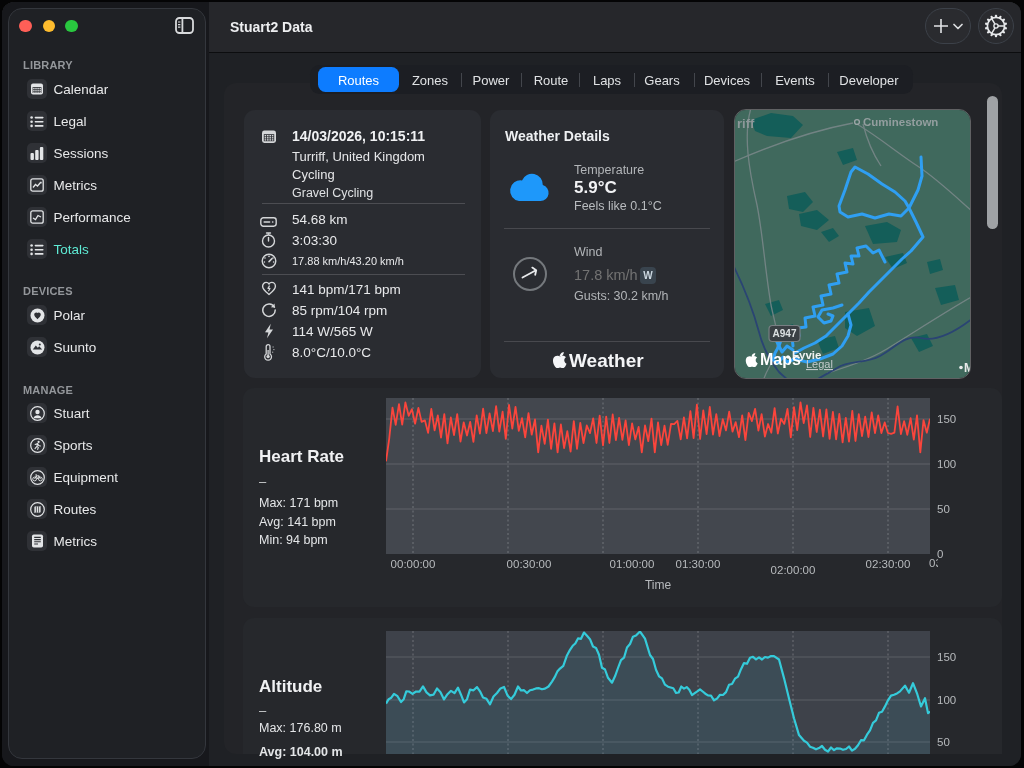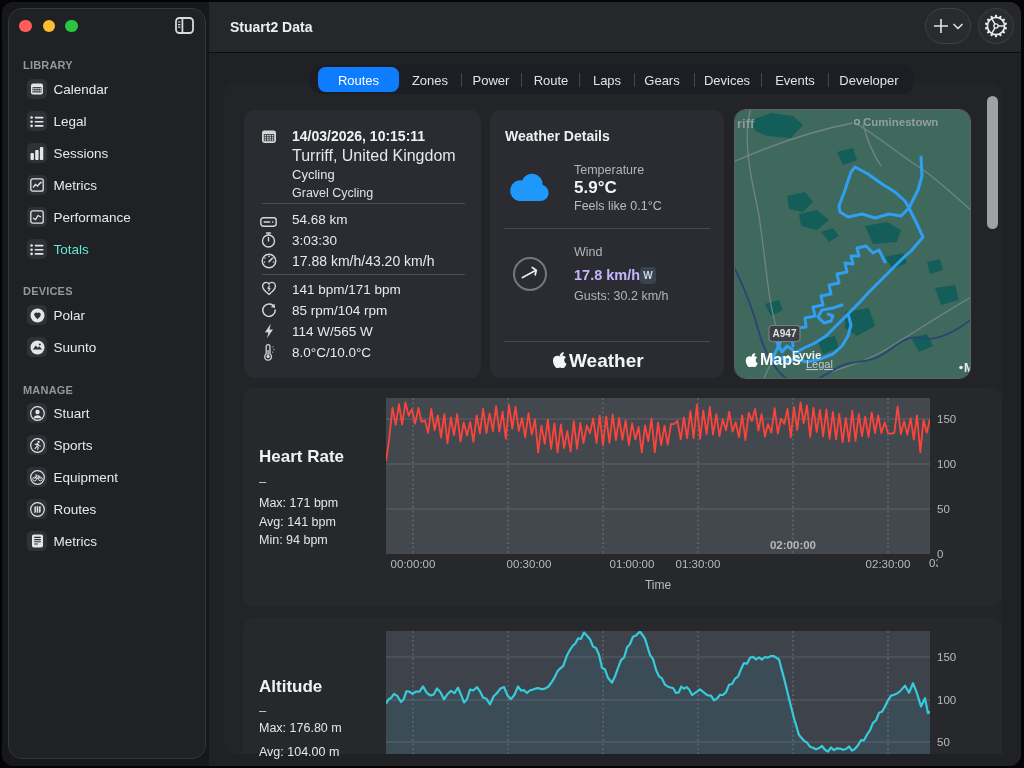--- a/index.html
+++ b/index.html
@@ -63,21 +63,21 @@
             <rect x="6.0" y="10.2" width="1.6" height="1.4"></rect>
             <rect x="8.4" y="6.0" width="1.6" height="1.4"></rect>
             <rect x="8.4" y="8.1" width="1.6" height="1.4"></rect>
             <rect x="8.4" y="10.2" width="1.6" height="1.4"></rect>
             <rect x="10.799999999999999" y="6.0" width="1.6" height="1.4"></rect>
             <rect x="10.799999999999999" y="8.1" width="1.6" height="1.4"></rect>
             <rect x="10.799999999999999" y="10.2" width="1.6" height="1.4"></rect>
           </g>
         </svg></div>
       <div style="position:absolute;left:292px;top:136px;transform:translate(0,-50%);font-size:14px;color:#f0f1f3;font-weight:700;white-space:nowrap;">14/03/2026, 10:15:11</div>
-      <div style="position:absolute;left:292px;top:155.5px;transform:translate(0,-50%);font-size:16px;color:#e6e7e9;font-weight:400;white-space:nowrap;">Turriff, United Kingdom</div>
+      <div style="position:absolute;left:292px;top:155.5px;transform:translate(0,-50%);font-size:13px;color:#e6e7e9;font-weight:400;white-space:nowrap;">Turriff, United Kingdom</div>
       <div style="position:absolute;left:292px;top:174px;transform:translate(0,-50%);font-size:13px;color:#e6e7e9;font-weight:400;white-space:nowrap;">Cycling</div>
       <div style="position:absolute;left:292px;top:192.5px;transform:translate(0,-50%);font-size:12.5px;color:#dfe1e3;font-weight:400;white-space:nowrap;">Gravel Cycling</div>
       <div style="position:absolute;left:262px;top:202.5px;width:203px;height:1px;background:rgba(255,255,255,0.16);"></div>
       <div class="abs" style="left:260px;top:213px"><svg width="17" height="10" viewBox="0 0 17 10">
           <rect x="0.8" y="0.8" width="15.4" height="8.4" rx="2.6" fill="none" stroke="#d4d6d8" stroke-width="1.4"></rect>
           <rect x="3.4" y="4.2" width="7" height="1.6" rx="0.8" fill="#d4d6d8"></rect>
           <rect x="11.8" y="4.2" width="1.8" height="1.6" rx="0.8" fill="#d4d6d8"></rect>
         </svg></div>
       <div style="position:absolute;left:292px;top:218.5px;transform:translate(0,-50%);font-size:13.5px;color:#e8e9eb;font-weight:400;white-space:nowrap;">54.68 km</div>
       <div class="abs" style="left:261px;top:232px"><svg width="15" height="16" viewBox="0 0 15 16">
@@ -91,21 +91,21 @@
           <circle cx="8" cy="8" r="6.8" fill="none" stroke="#d4d6d8" stroke-width="1.4"></circle>
           <g fill="#d4d6d8">
             <circle cx="8" cy="3.4" r="0.8"></circle>
             <circle cx="4" cy="5" r="0.8"></circle>
             <circle cx="12" cy="5" r="0.8"></circle>
             <circle cx="3.4" cy="9" r="0.8"></circle>
             <circle cx="12.6" cy="9" r="0.8"></circle>
           </g>
           <line x1="8" y1="8.6" x2="11" y2="5.6" stroke="#d4d6d8" stroke-width="1.5" stroke-linecap="round"></line>
         </svg></div>
-      <div style="position:absolute;left:292px;top:261px;transform:translate(0,-50%);font-size:14px;color:#e8e9eb;font-weight:400;white-space:nowrap;">17.88 km/h/43.20 km/h</div>
+      <div style="position:absolute;left:292px;top:261px;transform:translate(0,-50%);font-size:11px;color:#e8e9eb;font-weight:400;white-space:nowrap;">17.88 km/h/43.20 km/h</div>
       <div style="position:absolute;left:262px;top:274px;width:203px;height:1px;background:rgba(255,255,255,0.16);"></div>
       <div class="abs" style="left:261px;top:281px"><svg width="16" height="15" viewBox="0 0 16 15">
           <path d="M8 13.4 C5 10.9 1.6 8.4 1.6 5.2 C1.6 3 3.3 1.4 5.2 1.4 C6.5 1.4 7.5 2.1 8 3 C8.5 2.1 9.5 1.4 10.8 1.4 C12.7 1.4 14.4 3 14.4 5.2 C14.4 8.4 11 10.9 8 13.4 Z" fill="none" stroke="#d4d6d8" stroke-width="1.4"></path>
           <path d="M8.6 4.6 L6.9 7.4 L9 7.4 L7.4 10.2" fill="none" stroke="#d4d6d8" stroke-width="1.1" stroke-linejoin="round"></path>
         </svg></div>
       <div style="position:absolute;left:292px;top:288.5px;transform:translate(0,-50%);font-size:13.5px;color:#e8e9eb;font-weight:400;white-space:nowrap;">141 bpm/171 bpm</div>
       <div class="abs" style="left:261px;top:302px"><svg width="16" height="16" viewBox="0 0 16 16">
           <path d="M13.4 5.2 A6.2 6.2 0 1 0 14.2 8" fill="none" stroke="#d4d6d8" stroke-width="1.5" stroke-linecap="round"></path>
           <path d="M13.6 1.6 L13.6 5.5 L9.9 5.3 Z" fill="#d4d6d8"></path>
         </svg></div>
@@ -132,21 +132,21 @@
       <div style="position:absolute;left:574px;top:169.5px;transform:translate(0,-50%);font-size:12.5px;color:#b2b5b8;font-weight:400;white-space:nowrap;">Temperature</div>
       <div style="position:absolute;left:574px;top:188px;transform:translate(0,-50%);font-size:17px;color:#f2f3f5;font-weight:700;white-space:nowrap;">5.9°C</div>
       <div style="position:absolute;left:574px;top:205.5px;transform:translate(0,-50%);font-size:12.5px;color:#b9bcbf;font-weight:400;white-space:nowrap;">Feels like 0.1°C</div>
       <div style="position:absolute;left:504px;top:227.5px;width:206px;height:1px;background:rgba(255,255,255,0.14);"></div>
       <div style="position:absolute;left:574px;top:252px;transform:translate(0,-50%);font-size:12.5px;color:#b2b5b8;font-weight:400;white-space:nowrap;">Wind</div>
       <div style="position:absolute;left:513px;top:257px;width:34px;height:34px;border:2px solid #74787c;border-radius:50%;"></div>
       <svg class="abs" style="left:520px;top:265px" width="20" height="18" viewBox="0 0 20 18">
         <line x1="2.5" y1="12.5" x2="15.5" y2="5.5" stroke="#e8eaec" stroke-width="1.8" stroke-linecap="round"></line>
         <polyline points="12.3,2.6 16.2,5.2 15.2,9.8" fill="none" stroke="#e8eaec" stroke-width="1.8" stroke-linecap="round" stroke-linejoin="round"></polyline>
       </svg>
-      <div style="position:absolute;left:574px;top:275px;transform:translate(0,-50%);font-size:14.5px;color:#c4b5fd;font-weight:700;white-space:nowrap;">17.8 km/h</div>
+      <div style="position:absolute;left:574px;top:275px;transform:translate(0,-50%);font-size:14.5px;color:#737373;font-weight:400;white-space:nowrap;">17.8 km/h</div>
       <div style="position:absolute;left:640px;top:266.5px;width:16px;height:17px;background:#39444e;border-radius:4px;"></div>
       <div style="position:absolute;left:648px;top:275px;transform:translate(-50%,-50%);font-size:10px;color:#ccd8e1;font-weight:700;white-space:nowrap;">W</div>
       <div style="position:absolute;left:574px;top:296px;transform:translate(0,-50%);font-size:12.5px;color:#b2b5b8;font-weight:400;white-space:nowrap;">Gusts: 30.2 km/h</div>
       <div style="position:absolute;left:504px;top:341px;width:206px;height:1px;background:rgba(255,255,255,0.14);"></div>
       <div class="abs" style="left:551px;top:351px"><svg width="17" height="17" viewBox="0 0 14 14" style="display:inline-block">
           <path d="M9.6 3.6 c0.6-0.7 1-1.7 0.9-2.7 c-0.9 0.05-1.9 0.6-2.5 1.3 C7.4 2.9 7 3.9 7.1 4.8 C8.1 4.9 9 4.3 9.6 3.6 Z" fill="#f4f5f7"></path>
           <path d="M10.9 7.6 c0-1.6 1.3-2.4 1.4-2.45 c-0.8-1.1-2-1.3-2.4-1.3 C8.9 3.75 7.9 4.45 7.4 4.45 C6.8 4.45 6 3.85 5.1 3.87 C3.9 3.9 2.8 4.55 2.2 5.6 c-1.2 2.1-0.3 5.2 0.9 6.9 c0.6 0.85 1.3 1.75 2.2 1.7 c0.85-0.04 1.2-0.55 2.2-0.55 c1 0 1.3 0.55 2.25 0.53 c0.9-0.02 1.5-0.85 2.1-1.7 c0.65-0.95 0.9-1.9 0.95-1.95 C12.8 10.4 10.9 9.7 10.9 7.6 Z" fill="#f4f5f7"></path>
         </svg></div>
       <div style="position:absolute;left:569px;top:360.5px;transform:translate(0,-50%);font-size:19px;color:#f4f5f7;font-weight:700;white-space:nowrap;">Weather</div>
       <div class="abs" style="left:734px;top:109px;width:237px;height:270px;border-radius:12px;overflow:hidden;border:1px solid rgba(255,255,255,0.28);"><svg width="237" height="270" viewBox="0 0 237 270" font-family="'Liberation Sans',sans-serif">
@@ -224,29 +224,29 @@
 <polyline points="0.0,63.3 3.2,40.8 6.5,9.7 9.7,26.9 13.0,6.2 16.2,26.6 19.4,4.4 22.7,17.9 25.9,11.2 29.1,25.7 32.4,9.9 35.6,23.9 38.9,22.4 42.1,34.8 45.3,10.9 48.6,32.4 51.8,17.5 55.0,39.5 58.3,16.1 61.5,45.4 64.8,19.5 68.0,37.1 71.2,16.2 74.5,43.6 77.7,24.3 81.0,37.5 84.2,23.8 87.4,43.9 90.7,17.4 93.9,35.7 97.1,10.7 100.4,35.2 103.6,15.4 106.9,33.2 110.1,8.2 113.3,33.6 116.6,13.6 119.8,40.8 123.0,7.0 126.3,30.5 129.5,8.8 132.8,32.9 136.0,20.2 139.2,39.3 142.5,15.2 145.7,36.7 149.0,21.5 152.2,54.3 155.4,27.6 158.7,45.8 161.9,21.7 165.1,50.8 168.4,25.3 171.6,54.3 174.9,26.5 178.1,50.2 181.3,33.2 184.6,53.6 187.8,23.1 191.0,50.9 194.3,24.9 197.5,45.0 200.8,27.5 204.0,35.1 207.2,20.3 210.5,45.0 213.7,17.6 217.0,47.4 220.2,18.7 223.4,45.0 226.7,16.5 229.9,42.1 233.1,19.8 236.4,41.8 239.6,22.3 242.9,47.1 246.1,25.4 249.3,41.4 252.6,28.9 255.8,54.3 259.0,27.5 262.3,43.2 265.5,20.7 268.8,54.3 272.0,24.5 275.2,47.1 278.5,27.7 281.7,46.8 285.0,26.0 288.2,26.1 291.4,22.9 294.7,41.4 297.9,19.3 301.1,40.3 304.4,13.1 307.6,40.2 310.9,6.7 314.1,41.0 317.3,12.3 320.6,36.2 323.8,9.0 327.0,36.7 330.3,16.2 333.5,38.0 336.8,21.2 340.0,32.4 343.2,13.6 346.5,33.7 349.7,24.1 353.0,39.2 356.2,17.4 359.4,42.1 362.7,14.9 365.9,23.1 369.1,10.8 372.4,32.7 375.6,16.2 378.9,38.5 382.1,26.0 385.3,34.7 388.6,10.1 391.8,35.5 395.0,20.7 398.3,25.9 401.5,11.0 404.8,39.4 408.0,9.2 411.2,32.2 414.5,4.4 417.7,25.1 421.0,7.5 424.2,39.0 427.4,9.8 430.7,34.0 433.9,11.6 437.1,38.5 440.4,11.4 443.6,40.8 446.9,13.8 450.1,41.4 453.3,16.0 456.6,44.3 459.8,19.9 463.0,43.6 466.3,12.9 469.5,43.0 472.8,16.1 476.0,38.1 479.2,18.6 482.5,39.0 485.7,14.4 489.0,35.0 492.2,17.5 495.4,35.1 498.7,24.4 501.9,35.0 505.1,35.8 508.4,34.6 511.6,8.3 514.9,36.1 518.1,23.1 521.3,36.8 524.6,20.2 527.8,41.7 531.0,17.3 534.3,54.3 537.5,22.1 540.8,34.7 544.0,20.8" fill="none" stroke="#fb453c" stroke-width="1.8" stroke-linejoin="round"></polyline>
       </svg>
       <div style="position:absolute;left:937px;top:419px;transform:translate(0,-50%);font-size:11.5px;color:#b7babd;font-weight:400;white-space:nowrap;">150</div>
       <div style="position:absolute;left:937px;top:464px;transform:translate(0,-50%);font-size:11.5px;color:#b7babd;font-weight:400;white-space:nowrap;">100</div>
       <div style="position:absolute;left:937px;top:509px;transform:translate(0,-50%);font-size:11.5px;color:#b7babd;font-weight:400;white-space:nowrap;">50</div>
       <div style="position:absolute;left:937px;top:554px;transform:translate(0,-50%);font-size:11.5px;color:#b7babd;font-weight:400;white-space:nowrap;">0</div>
       <div style="position:absolute;left:413px;top:563.5px;transform:translate(-50%,-50%);font-size:11.5px;color:#b7babd;font-weight:400;white-space:nowrap;">00:00:00</div>
       <div style="position:absolute;left:508px;top:563.5px;transform:translate(-50%,-50%);font-size:11.5px;color:#b7babd;font-weight:400;white-space:nowrap;padding-left:42px;">00:30:00</div>
       <div style="position:absolute;left:603px;top:563.5px;transform:translate(-50%,-50%);font-size:11.5px;color:#b7babd;font-weight:400;white-space:nowrap;margin-left:29px;">01:00:00</div>
       <div style="position:absolute;left:698px;top:563.5px;transform:translate(-50%,-50%);font-size:11.5px;color:#b7babd;font-weight:400;white-space:nowrap;">01:30:00</div>
-      <div style="position:absolute;left:793px;top:545px;transform:translate(-50%,-50%);font-size:11.5px;color:#b7babd;font-weight:700;white-space:nowrap;">02:00:00</div>
+      <div style="position:absolute;left:793px;top:570px;transform:translate(-50%,-50%);font-size:11.5px;color:#b7babd;font-weight:400;white-space:nowrap;">02:00:00</div>
       <div style="position:absolute;left:888px;top:563.5px;transform:translate(-50%,-50%);font-size:11.5px;color:#b7babd;font-weight:400;white-space:nowrap;">02:30:00</div>
       <div class="abs" style="left:929px;top:557px;width:9px;height:13px;overflow:hidden;font-size:11.5px;color:#b7babd;">03:00:00</div>
       <div style="position:absolute;left:658px;top:585px;transform:translate(-50%,-50%);font-size:12px;color:#b7babd;font-weight:400;white-space:nowrap;">Time</div>
       <div style="position:absolute;left:243px;top:618px;width:759px;height:136px;background:#26282c;border-radius:11px 11px 0 0;"></div>
       <div style="position:absolute;left:259px;top:687px;transform:translate(0,-50%);font-size:17px;color:#f0f1f3;font-weight:700;white-space:nowrap;">Altitude</div>
       <div style="position:absolute;left:259px;top:710px;transform:translate(0,-50%);font-size:13px;color:#cfd1d4;font-weight:400;white-space:nowrap;">–</div>
       <div style="position:absolute;left:259px;top:728px;transform:translate(0,-50%);font-size:12.5px;color:#e4e6e8;font-weight:400;white-space:nowrap;">Max: 176.80 m</div>
-      <div style="position:absolute;left:259px;top:752px;transform:translate(0,-50%);font-size:12.5px;color:#e4e6e8;font-weight:400;white-space:nowrap;">Avg: 104.00 m</div>
+      <div style="position:absolute;left:259px;top:752px;transform:translate(0,-50%);font-size:12.5px;color:#e4e6e8;font-weight:700;white-space:nowrap;">Avg: 104.00 m</div>
       <svg class="abs" style="left:386px;top:631px" width="544" height="123" viewBox="0 0 544 123">
 <rect width="544" height="123" fill="#3e424a"></rect>
         <line x1="0" y1="26" x2="544" y2="26" stroke="rgba(255,255,255,0.15)" stroke-width="1"></line>
         <line x1="0" y1="69" x2="544" y2="69" stroke="rgba(255,255,255,0.15)" stroke-width="1"></line>
         <line x1="0" y1="111" x2="544" y2="111" stroke="rgba(255,255,255,0.15)" stroke-width="1"></line>
         <line x1="27" y1="0" x2="27" y2="123" stroke="rgba(255,255,255,0.25)" stroke-width="1" stroke-dasharray="2,2.5"></line>
         <line x1="122" y1="0" x2="122" y2="123" stroke="rgba(255,255,255,0.25)" stroke-width="1" stroke-dasharray="2,2.5"></line>
         <line x1="217" y1="0" x2="217" y2="123" stroke="rgba(255,255,255,0.25)" stroke-width="1" stroke-dasharray="2,2.5"></line>
         <line x1="312" y1="0" x2="312" y2="123" stroke="rgba(255,255,255,0.25)" stroke-width="1" stroke-dasharray="2,2.5"></line>
         <line x1="407" y1="0" x2="407" y2="123" stroke="rgba(255,255,255,0.25)" stroke-width="1" stroke-dasharray="2,2.5"></line>

